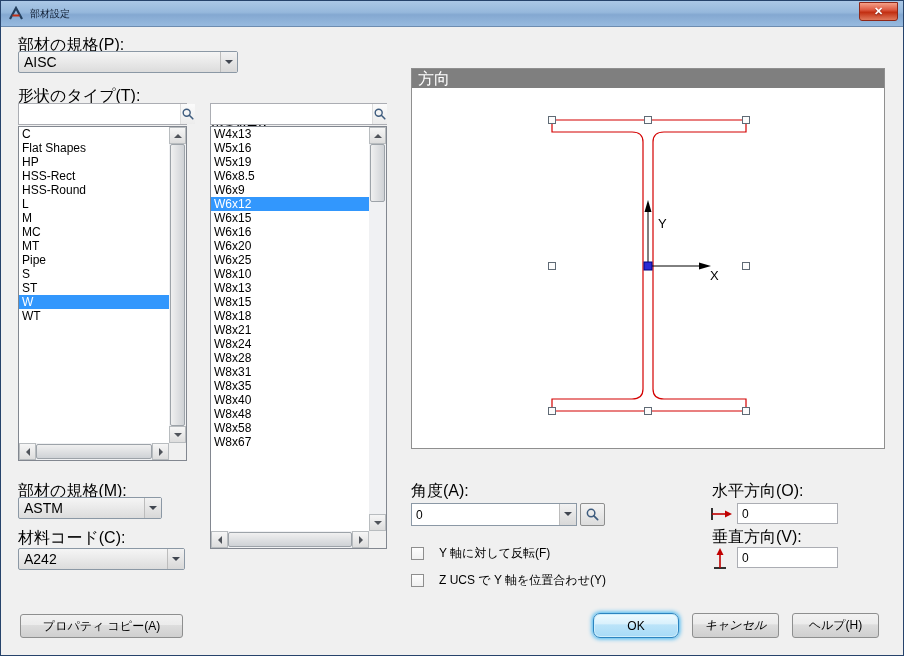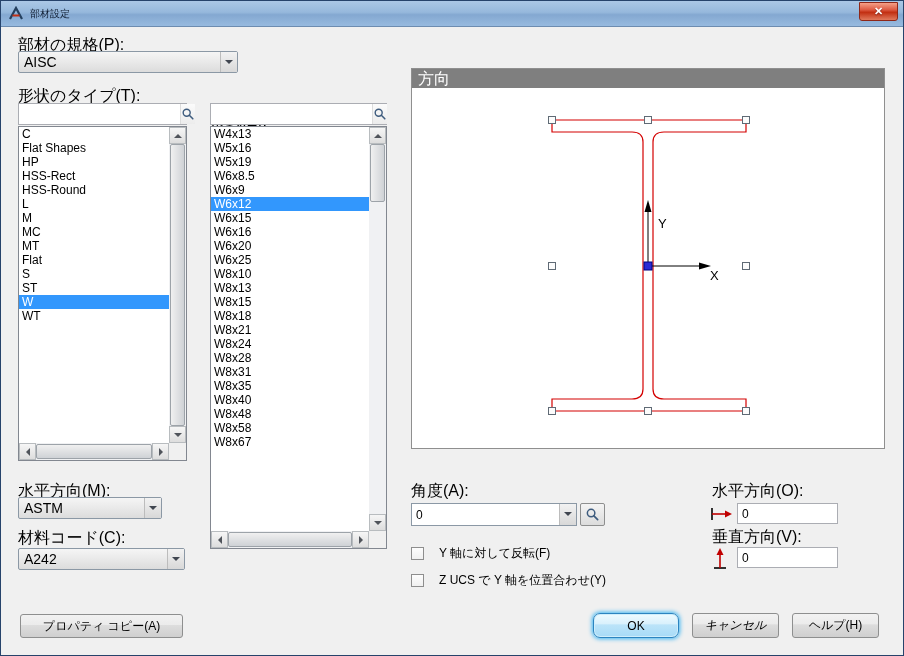--- a/index.html
+++ b/index.html
@@ -130,21 +130,21 @@
     <div class="list-body">
         <div class="li">C</div>
         <div class="li">Flat Shapes</div>
         <div class="li">HP</div>
         <div class="li">HSS-Rect</div>
         <div class="li">HSS-Round</div>
         <div class="li">L</div>
         <div class="li">M</div>
         <div class="li">MC</div>
         <div class="li">MT</div>
-        <div class="li">Flat</div>
+        <div class="li">Pipe</div>
         <div class="li">S</div>
         <div class="li">ST</div>
         <div class="li sel">W</div>
         <div class="li">WT</div>
       </div>
     <div class="vscroll">
       <div class="sb up">
           <span class="tri t-up"></span>
         </div>
       <div class="thumb-v" style="top:17px; bottom:17px;"></div>
@@ -280,21 +280,21 @@
   <input class="txt" style="left: 736px; top: 502px; width: 101px; height: 21px;" value="0">
 
   <div class="label" style="left:711px; top:526px;">垂直方向(V):</div>
   <svg class="dir-icon" style="left:711px; top:546px;" width="16" height="24" viewBox="0 0 16 24">
     <line x1="2" y1="21" x2="14" y2="21" stroke="#000" stroke-width="1.6"></line>
     <line x1="8" y1="21" x2="8" y2="7" stroke="#c00000" stroke-width="1.6"></line>
     <polygon points="8,1 4.5,8 11.5,8" fill="#c00000"></polygon>
   </svg>
   <input class="txt" style="left: 736px; top: 546px; width: 101px; height: 21px;" value="0">
 
-  <div class="label" style="left:17px; top:480px;">水平方向(M):</div>
+  <div class="label" style="left:17px; top:480px;">部材の規格(M):</div>
   <div class="combo" style="left:17px; top:496px; width:144px;">
     <span class="combo-text">ASTM</span>
     <span class="combo-arrow">
         <span class="tri-down-s"></span>
       </span>
   </div>
 
   <div class="label" style="left:17px; top:527px;">材料コード(C):</div>
   <div class="combo" style="left:17px; top:547px; width:167px;">
     <span class="combo-text">A242</span>

